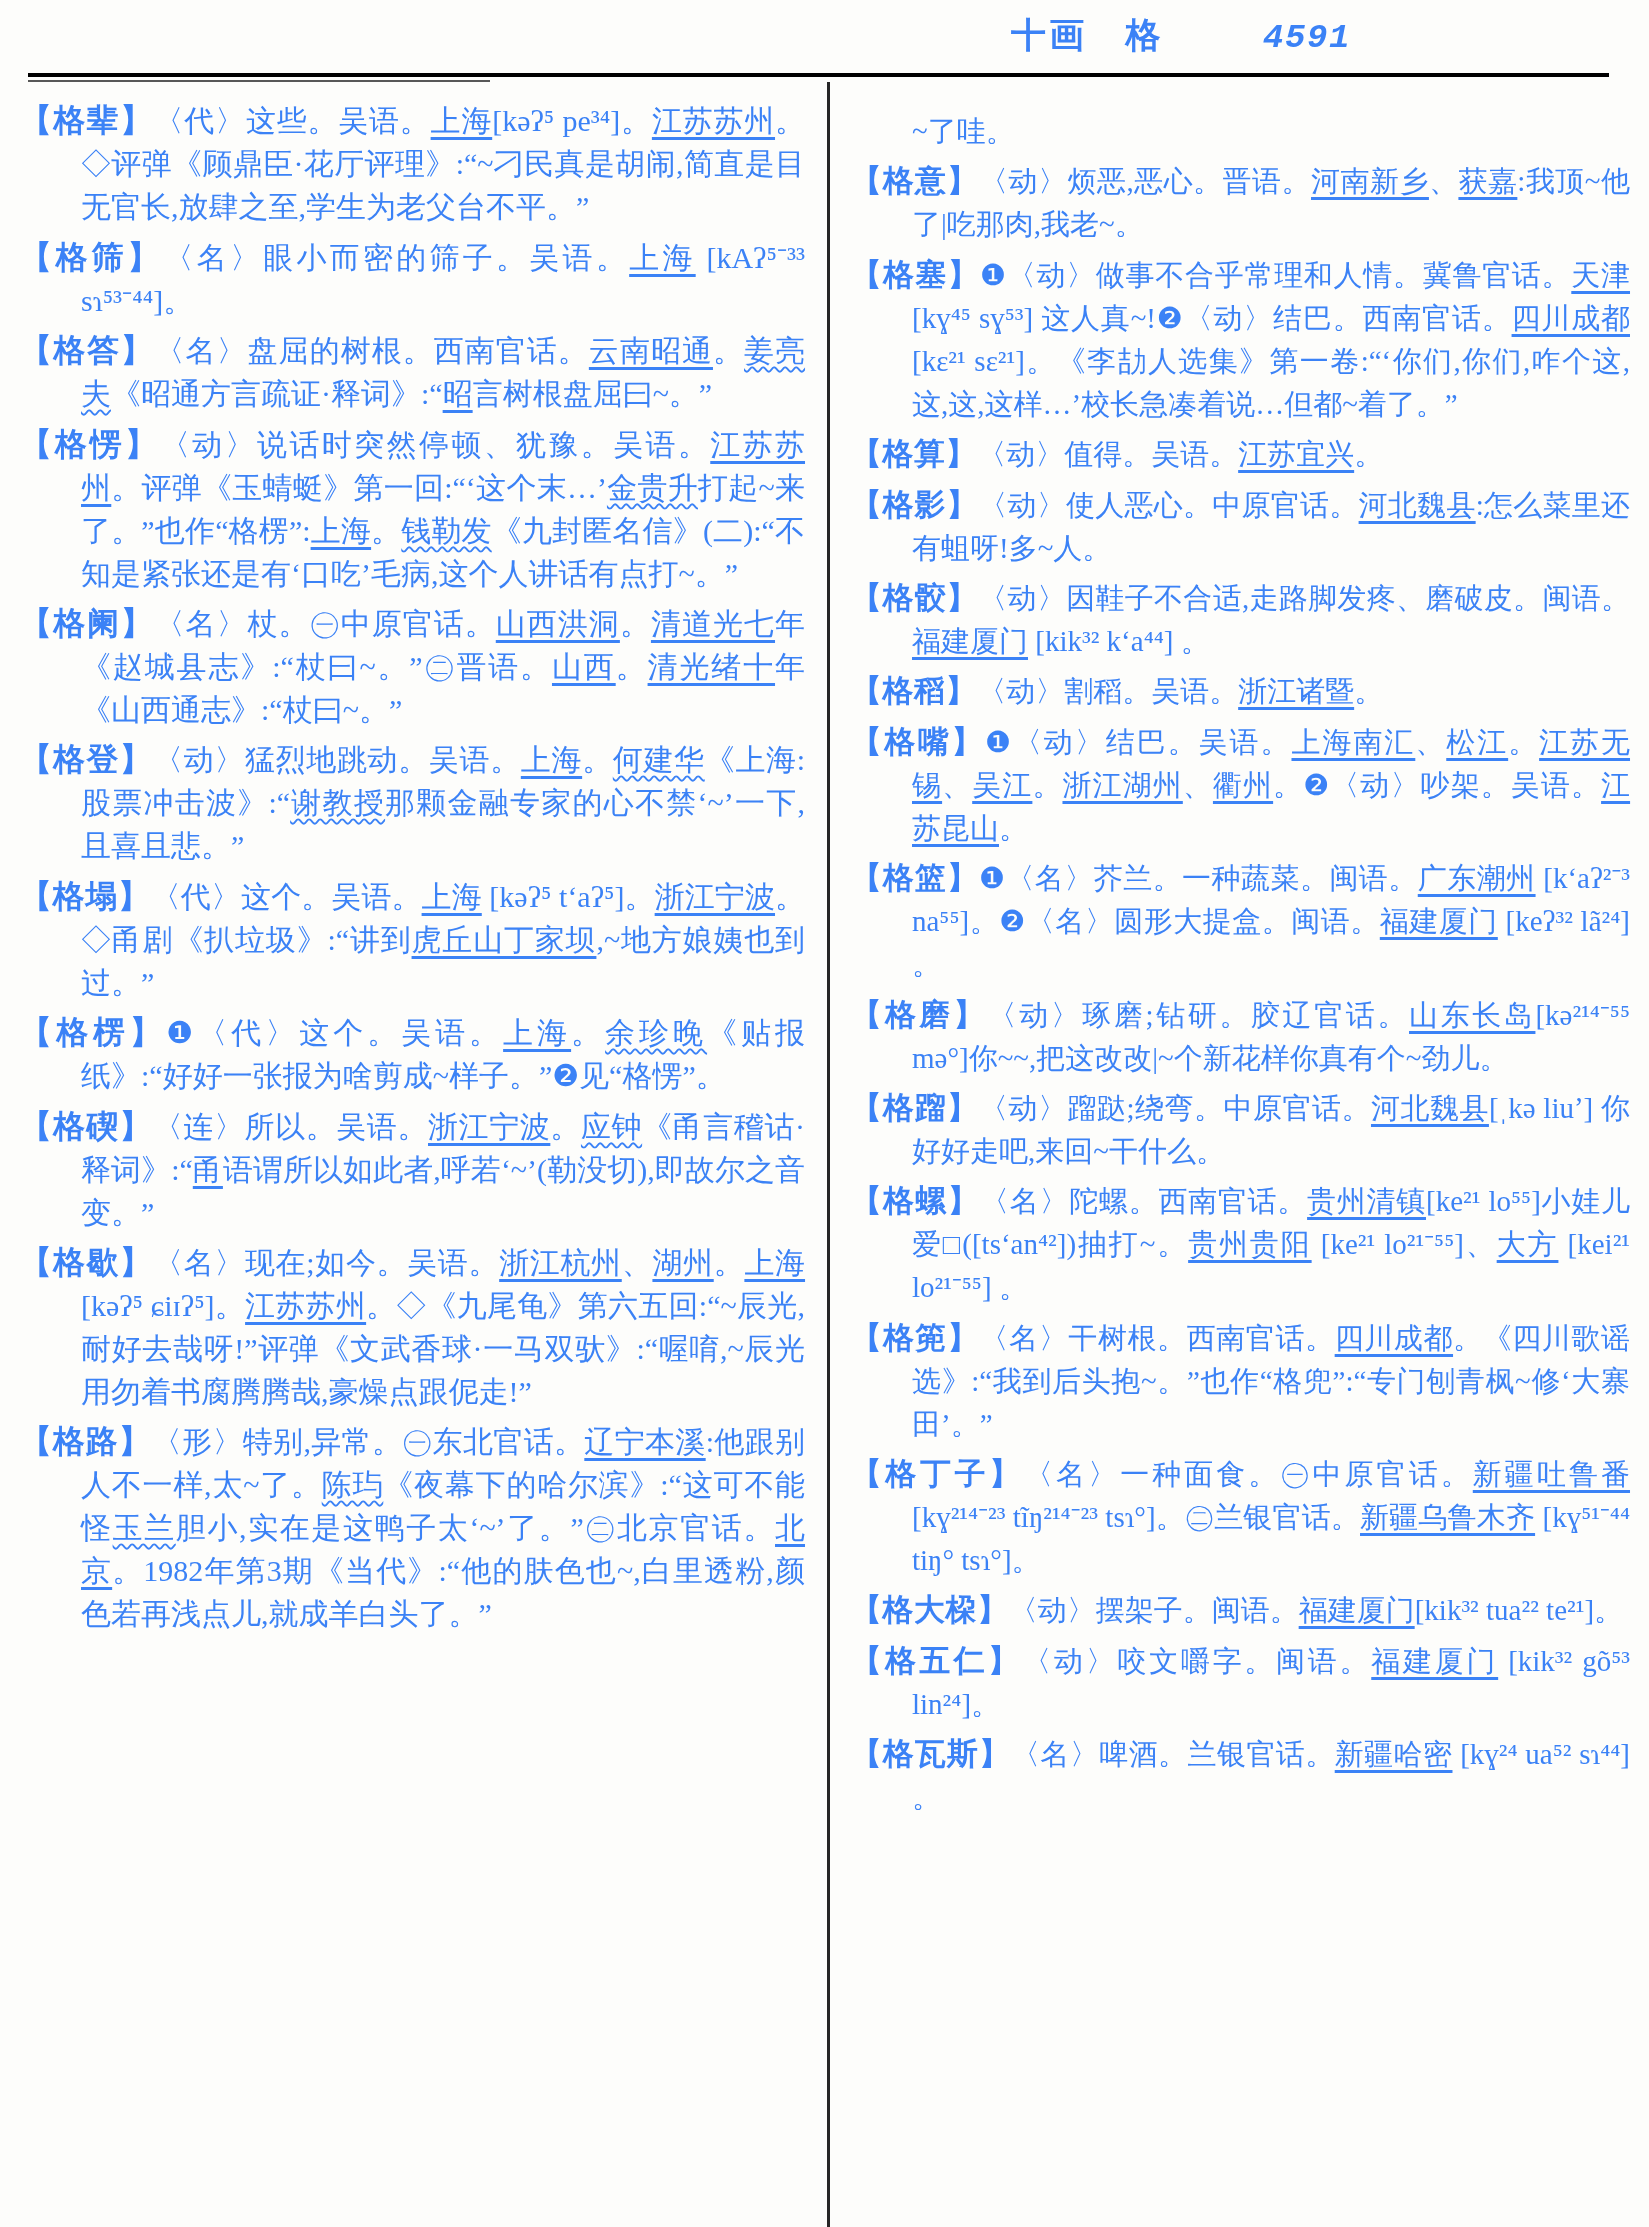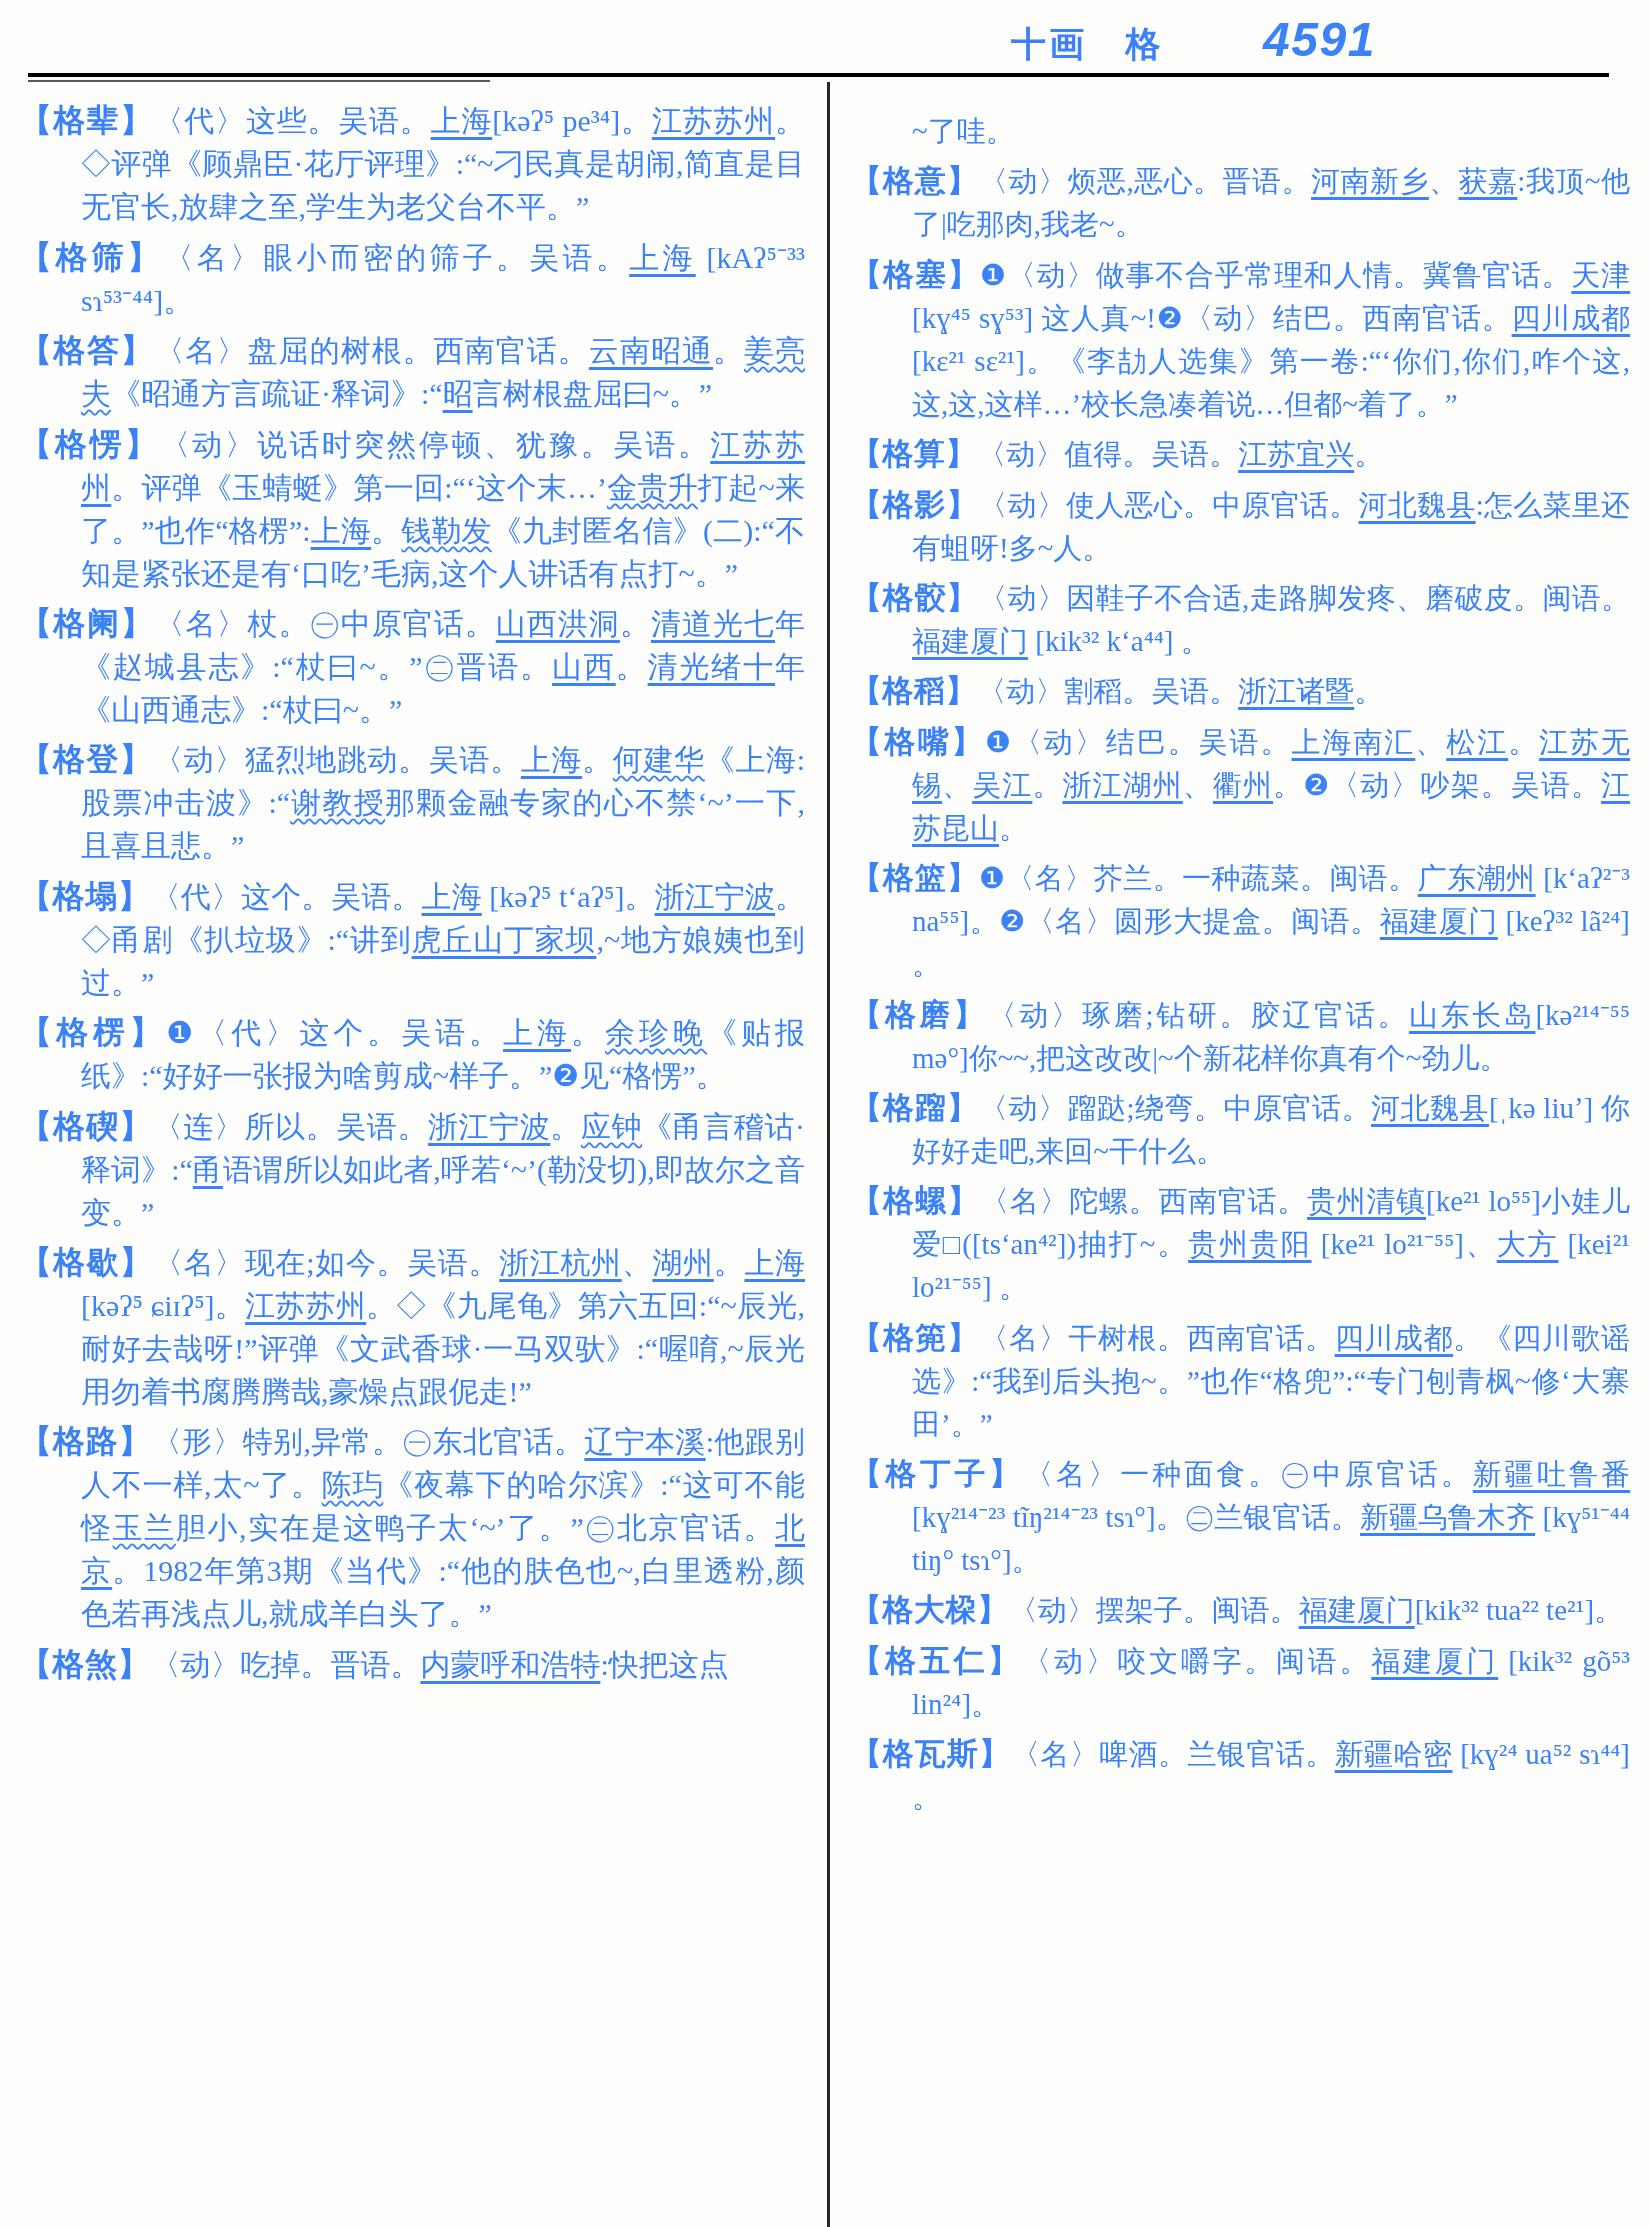--- a/index.html
+++ b/index.html
@@ -2,22 +2,22 @@
 <html style="font-size:13.2px"><head>
 <meta charset="utf-8">
 <style>
   html,body{margin:0;padding:0;background:#e8e8e4;}
   #page{position:relative;width:1649px;height:2227px;background:#fdfdfb;color:#3b82f6;
         font-family:"DejaVu Sans",sans-serif;overflow:hidden;}
   #masthead{position:absolute;top:11.5px;left:1011px;display:flex;align-items:baseline;
             font-size:35px;font-weight:600;letter-spacing:3.3px;}
   #masthead .sect{margin-right:38px;}
   #masthead .rad{margin-right:99px;}
-  #masthead .pageno{font-family:Liberation Sans, sans-serif;font-style:italic;font-weight:bold;
-                    font-size:48px;letter-spacing:1.6px;}
+  #masthead .pageno{font-family:Liberation Mono, monospace;font-style:italic;font-weight:bold;
+                    font-size:34px;letter-spacing:1.6px;}
   #top-rule{position:absolute;top:73px;left:28px;width:1581px;height:4.1px;background:#000;}
   #top-rule:after{content:"";position:absolute;top:7.4px;left:0;width:462px;height:1.6px;background:#000;opacity:.65;}
   #col-divider{position:absolute;top:82px;left:827px;width:3.3px;height:2145px;background:#000;opacity:.85;}
   .col{position:absolute;top:92px;font-size:30px;line-height:43px;text-align:justify;font-family:Liberation Serif, serif;}
   #col-left{left:20px;width:785px;}
   #col-right{left:851px;width:779px;font-size:29px;}
   .entry{margin:7.4px 0;padding-left:61px;text-indent:-61px;}
   .entry.cont{text-indent:0;padding-left:61px;margin-top:18px;}
   .head{font-weight:bold;font-size:1.06em;letter-spacing:0.8px;}
   .place{text-decoration:underline;text-decoration-thickness:2.5px;text-underline-offset:5.8px;}
@@ -39,21 +39,20 @@
       <p class="entry"><span class="head">【格筛】</span><span>〈名〉眼小而密的筛子。吴语。</span><span class="place">上海</span><span> [kAʔ⁵⁻³³ sɿ⁵³⁻⁴⁴]。</span></p>
       <p class="entry"><span class="head">【格答】</span><span>〈名〉盘屈的树根。西南官话。</span><span class="place">云南昭通</span><span>。</span><span class="person">姜亮夫</span><span>《昭通方言疏证·释词》:“</span><span class="place">昭</span><span>言树根盘屈曰~。”</span></p>
       <p class="entry"><span class="head">【格愣】</span><span>〈动〉说话时突然停顿、犹豫。吴语。</span><span class="place">江苏苏州</span><span>。评弹《玉蜻蜓》第一回:“‘这个末…’</span><span class="person">金贵升</span><span>打起~来了。”也作“格楞”:</span><span class="place">上海</span><span>。</span><span class="person">钱勒发</span><span>《九封匿名信》(二):“不知是紧张还是有‘口吃’毛病,这个人讲话有点打~。”</span></p>
       <p class="entry"><span class="head">【格阑】</span><span>〈名〉杖。㊀中原官话。</span><span class="place">山西洪洞</span><span>。</span><span class="place">清道光七</span><span>年《赵城县志》:“杖曰~。”㊁晋语。</span><span class="place">山西</span><span>。</span><span class="place">清光绪十</span><span>年《山西通志》:“杖曰~。”</span></p>
       <p class="entry"><span class="head">【格登】</span><span>〈动〉猛烈地跳动。吴语。</span><span class="place">上海</span><span>。</span><span class="person">何建华</span><span>《上海:股票冲击波》:“</span><span class="person">谢教授</span><span>那颗金融专家的心不禁‘~’一下,且喜且悲。”</span></p>
       <p class="entry"><span class="head">【格塌】</span><span>〈代〉这个。吴语。</span><span class="place">上海</span><span> [kəʔ⁵ t‘aʔ⁵]。</span><span class="place">浙江宁波</span><span>。◇甬剧《扒垃圾》:“讲到</span><span class="place">虎丘山丁家坝</span><span>,~地方娘姨也到过。”</span></p>
       <p class="entry"><span class="head">【格楞】</span><span>❶〈代〉这个。吴语。</span><span class="place">上海</span><span>。</span><span class="person">余珍晚</span><span>《贴报纸》:“好好一张报为啥剪成~样子。”❷见“格愣”。</span></p>
       <p class="entry"><span class="head">【格碶】</span><span>〈连〉所以。吴语。</span><span class="place">浙江宁波</span><span>。</span><span class="person">应钟</span><span>《甬言稽诂·释词》:“</span><span class="place">甬</span><span>语谓所以如此者,呼若‘~’(勒没切),即故尔之音变。”</span></p>
       <p class="entry"><span class="head">【格歇】</span><span>〈名〉现在;如今。吴语。</span><span class="place">浙江杭州</span><span>、</span><span class="place">湖州</span><span>。</span><span class="place">上海</span><span> [kəʔ⁵ ɕiɪʔ⁵]。</span><span class="place">江苏苏州</span><span>。◇《九尾龟》第六五回:“~辰光,耐好去哉呀!”评弹《文武香球·一马双驮》:“喔唷,~辰光用勿着书腐腾腾哉,豪燥点跟伲走!”</span></p>
       <p class="entry"><span class="head">【格路】</span><span>〈形〉特别,异常。㊀东北官话。</span><span class="place">辽宁本溪</span><span>:他跟别人不一样,太~了。</span><span class="person">陈玙</span><span>《夜幕下的哈尔滨》:“这可不能怪</span><span class="person">玉兰</span><span>胆小,实在是这鸭子太‘~’了。”㊁北京官话。</span><span class="place">北京</span><span>。1982年第3期《当代》:“他的肤色也~,白里透粉,颜色若再浅点儿,就成羊白头了。”</span></p>
-      <p class="entry"><span class="head">【格煞】</span><span>〈动〉吃掉。晋语。</span><span class="place">内蒙呼和浩特</span><span>:快把这点</span></p>
     </div>
   <div id="col-right" class="col">
       <p class="entry cont"><span>~了哇。</span></p>
       <p class="entry"><span class="head">【格意】</span><span>〈动〉烦恶,恶心。晋语。</span><span class="place">河南新乡</span><span>、</span><span class="place">获嘉</span><span>:我顶~他了|吃那肉,我老~。</span></p>
       <p class="entry"><span class="head">【格塞】</span><span>❶〈动〉做事不合乎常理和人情。冀鲁官话。</span><span class="place">天津</span><span> [kɣ⁴⁵ sɣ⁵³] 这人真~!❷〈动〉结巴。西南官话。</span><span class="place">四川成都</span><span> [kɛ²¹ sɛ²¹]。《李劼人选集》第一卷:“‘你们,你们,咋个这,这,这,这样…’校长急凑着说…但都~着了。”</span></p>
       <p class="entry"><span class="head">【格算】</span><span>〈动〉值得。吴语。</span><span class="place">江苏宜兴</span><span>。</span></p>
       <p class="entry"><span class="head">【格影】</span><span>〈动〉使人恶心。中原官话。</span><span class="place">河北魏县</span><span>:怎么菜里还有蛆呀!多~人。</span></p>
       <p class="entry"><span class="head">【格骹】</span><span>〈动〉因鞋子不合适,走路脚发疼、磨破皮。闽语。</span><span class="place">福建厦门</span><span> [kik³² k‘a⁴⁴] 。</span></p>
       <p class="entry"><span class="head">【格稻】</span><span>〈动〉割稻。吴语。</span><span class="place">浙江诸暨</span><span>。</span></p>
       <p class="entry"><span class="head">【格嘴】</span><span>❶〈动〉结巴。吴语。</span><span class="place">上海南汇</span><span>、</span><span class="place">松江</span><span>。</span><span class="place">江苏无锡</span><span>、</span><span class="place">吴江</span><span>。</span><span class="place">浙江湖州</span><span>、</span><span class="place">衢州</span><span>。❷〈动〉吵架。吴语。</span><span class="place">江苏昆山</span><span>。</span></p>

